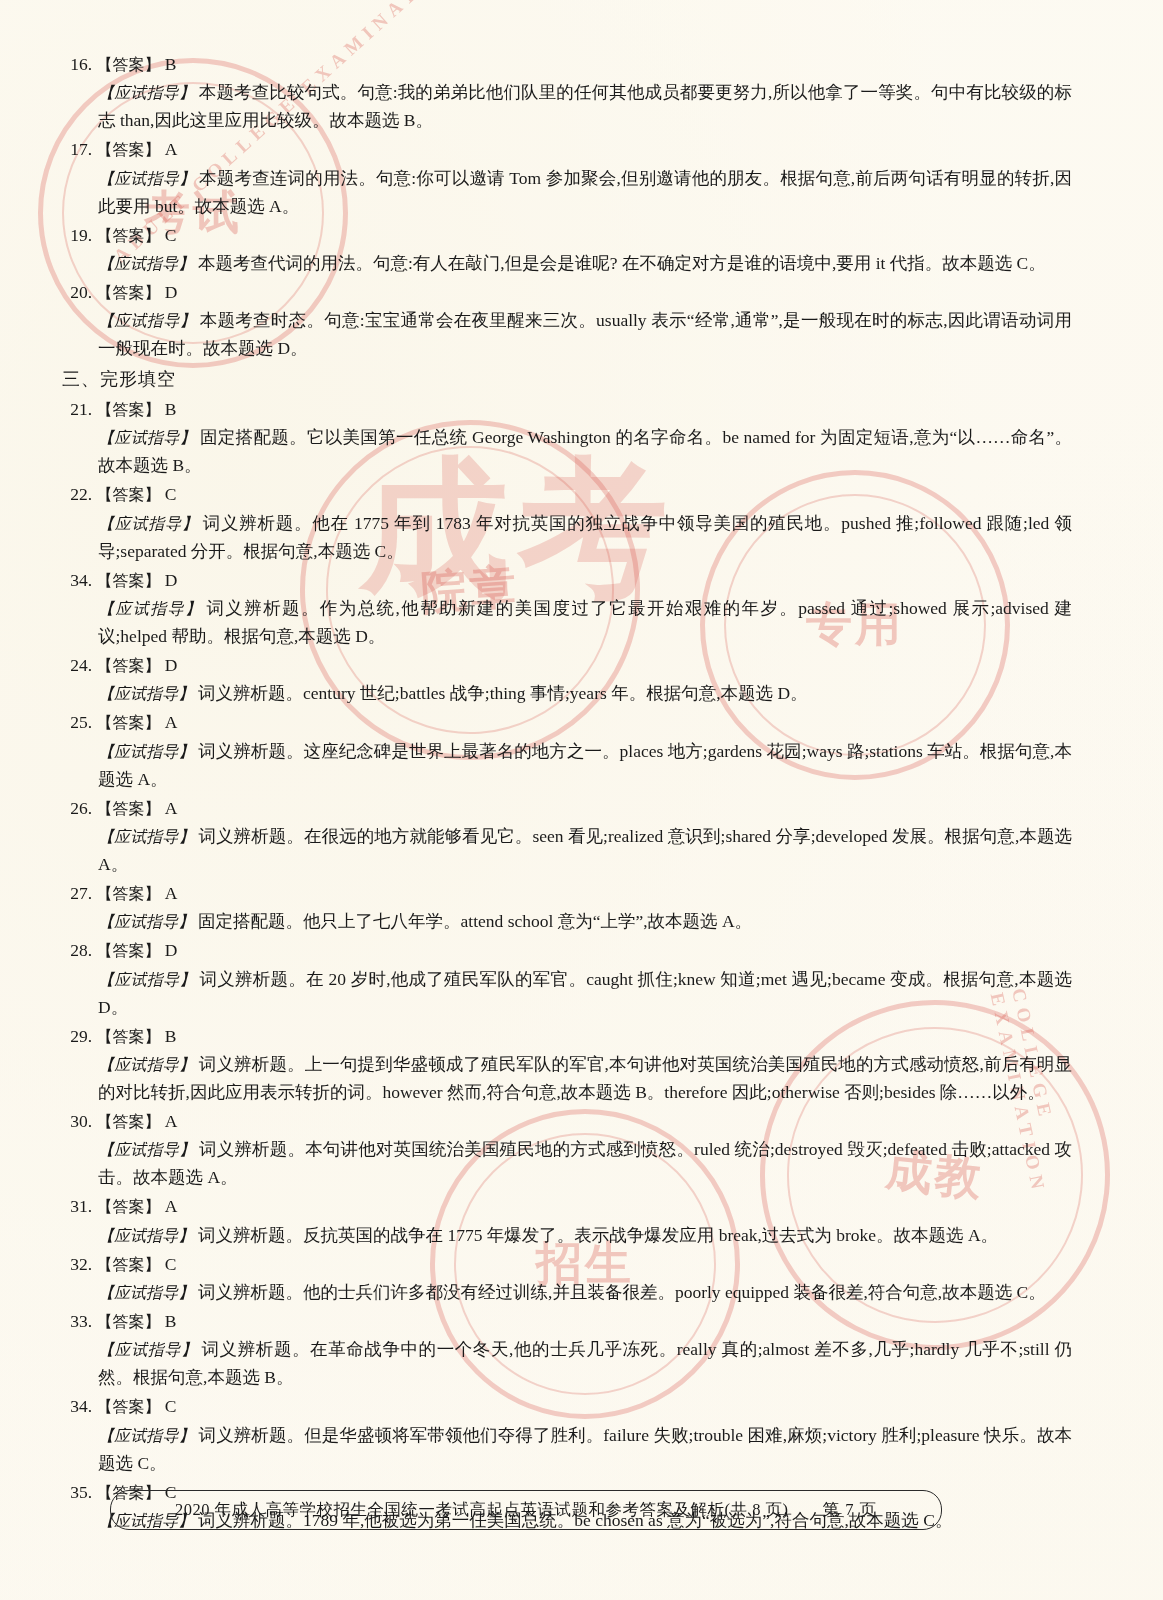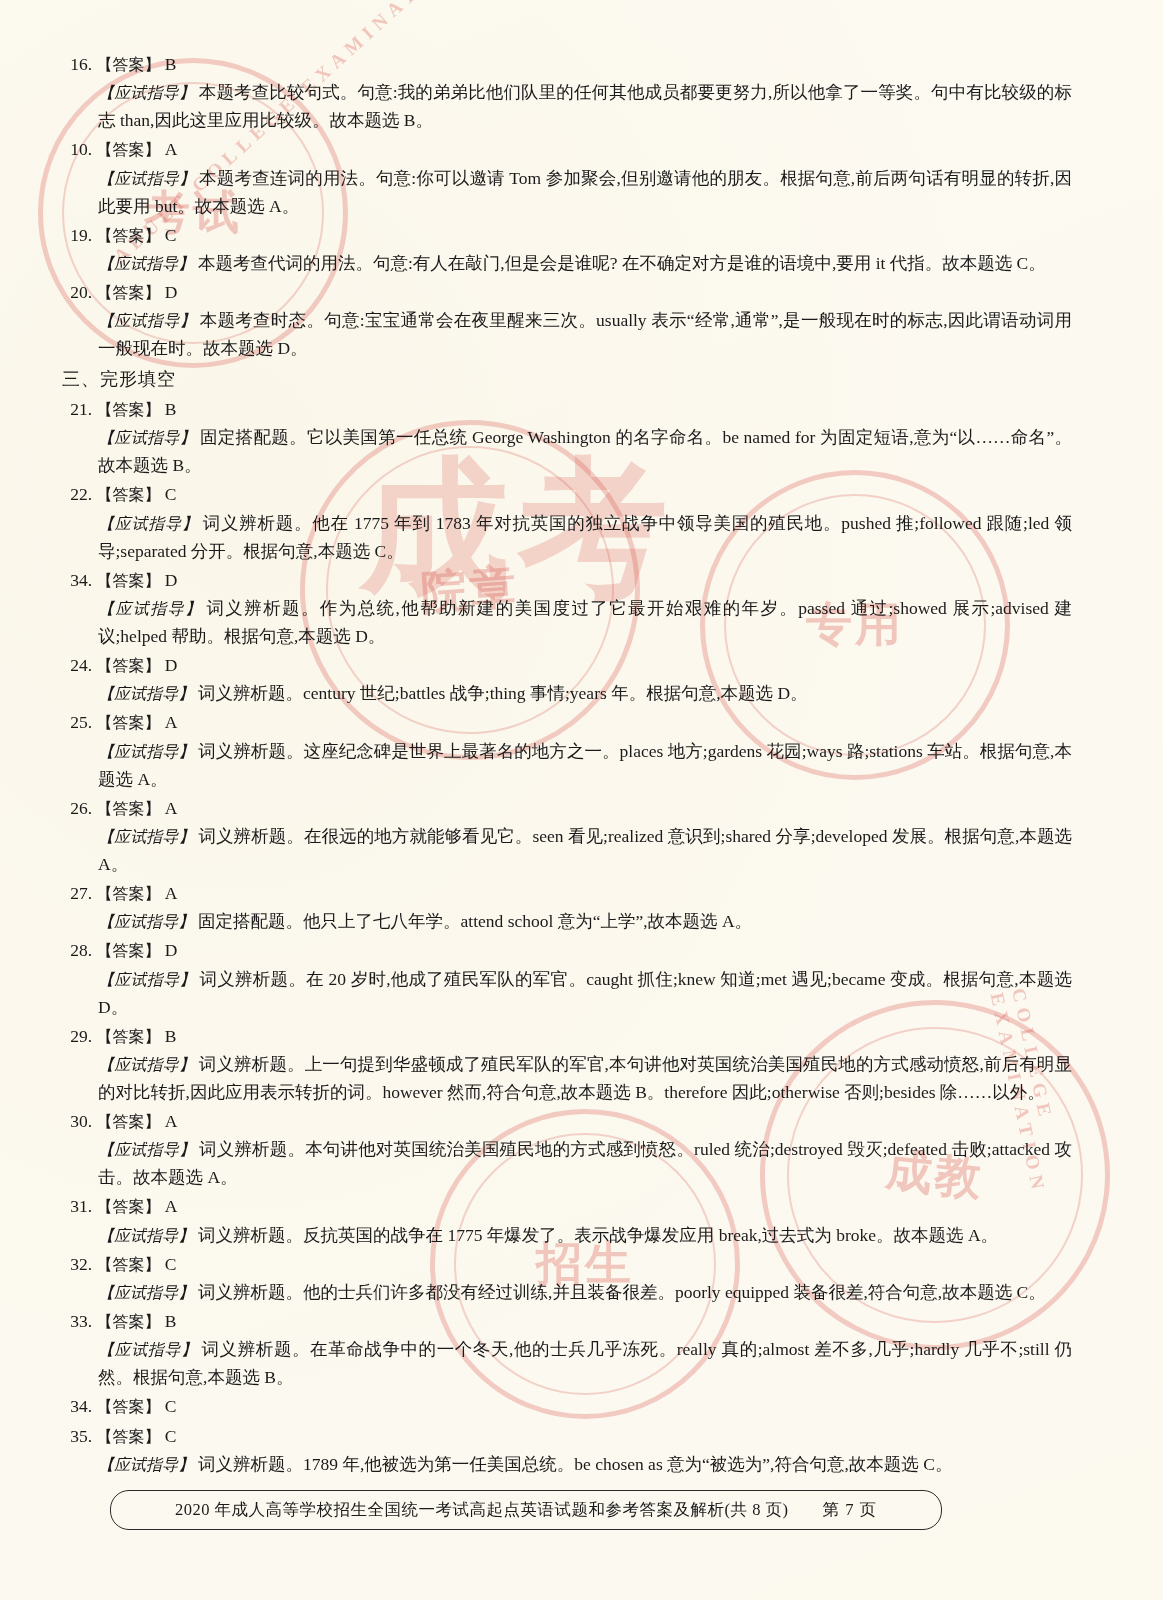--- a/index.html
+++ b/index.html
@@ -163,21 +163,21 @@
         <span class="brk">【答案】</span>
         <span>B</span>
       </div>
       <div class="exp">
         <span class="brk tag">【应试指导】</span><span>本题考查比较句式。句意:我的弟弟比他们队里的任何其他成员都要更努力,所以他拿了一等奖。句中有比较级的标志 than,因此这里应用比较级。故本题选 B。</span>
       </div>
     </div>
 
     <div class="item">
       <div class="ans-line">
-        <span class="num">10.</span>
+        <span class="num">17.</span>
         <span class="brk">【答案】</span>
         <span>A</span>
       </div>
       <div class="exp">
         <span class="brk tag">【应试指导】</span><span>本题考查连词的用法。句意:你可以邀请 Tom 参加聚会,但别邀请他的朋友。根据句意,前后两句话有明显的转折,因此要用 but。故本题选 A。</span>
       </div>
     </div>
 
 
     <div class="item">
@@ -345,20 +345,23 @@
       <div class="exp">
         <span class="brk tag">【应试指导】</span><span>词义辨析题。在革命战争中的一个冬天,他的士兵几乎冻死。really 真的;almost 差不多,几乎;hardly 几乎不;still 仍然。根据句意,本题选 B。</span>
       </div>
     </div>
 
     <div class="item">
       <div class="ans-line">
         <span class="num">34.</span>
         <span class="brk">【答案】</span>
         <span>C</span>
+      </div>
+      <div class="exp">
+        <span class="brk tag">【应试指导】</span><span>词义辨析题。但是华盛顿将军带领他们夺得了胜利。failure 失败;trouble 困难,麻烦;victory 胜利;pleasure 快乐。故本题选 C。</span>
       </div>
     </div>
 
     <div class="item">
       <div class="ans-line">
         <span class="num">35.</span>
         <span class="brk">【答案】</span>
         <span>C</span>
       </div>
       <div class="exp">

